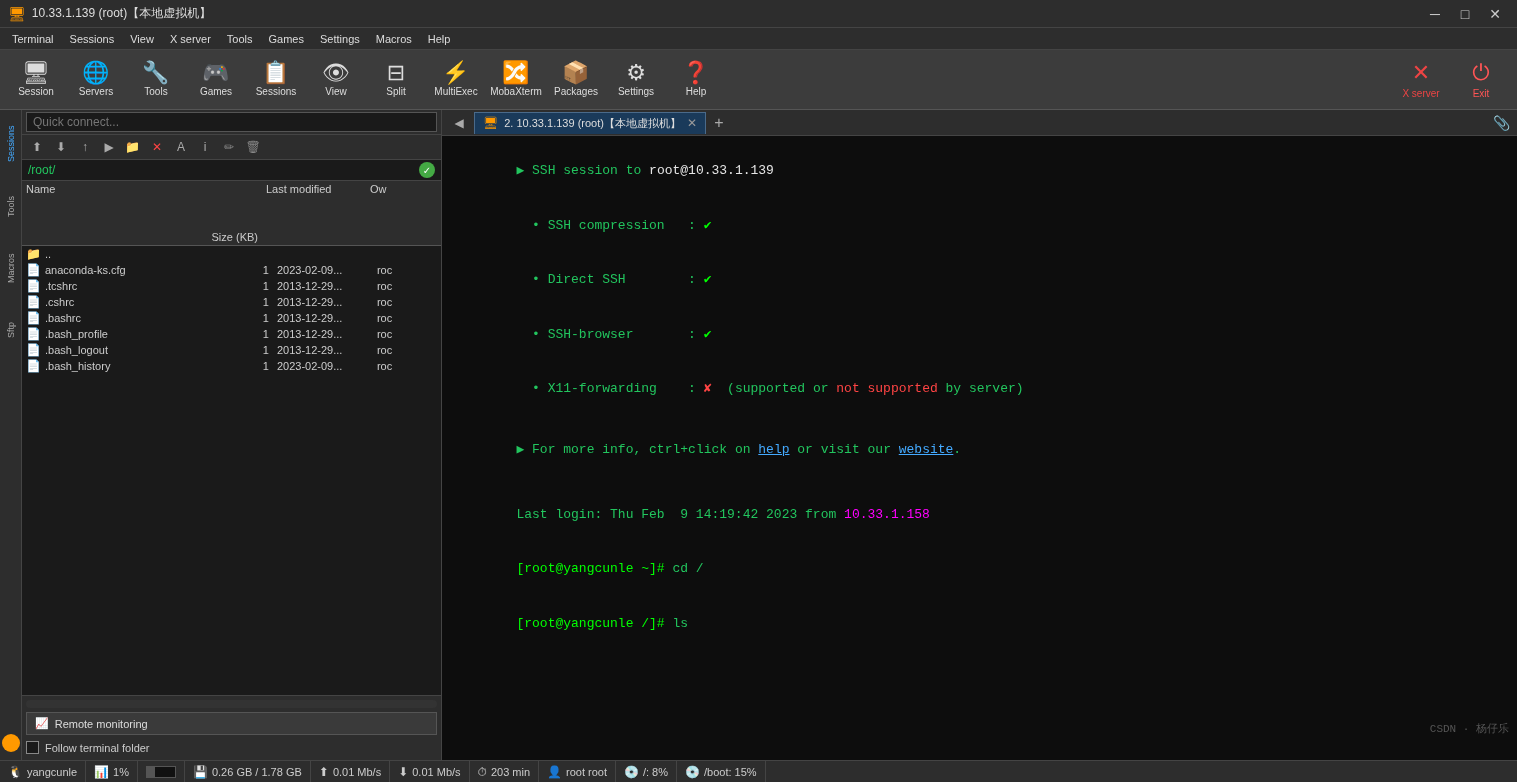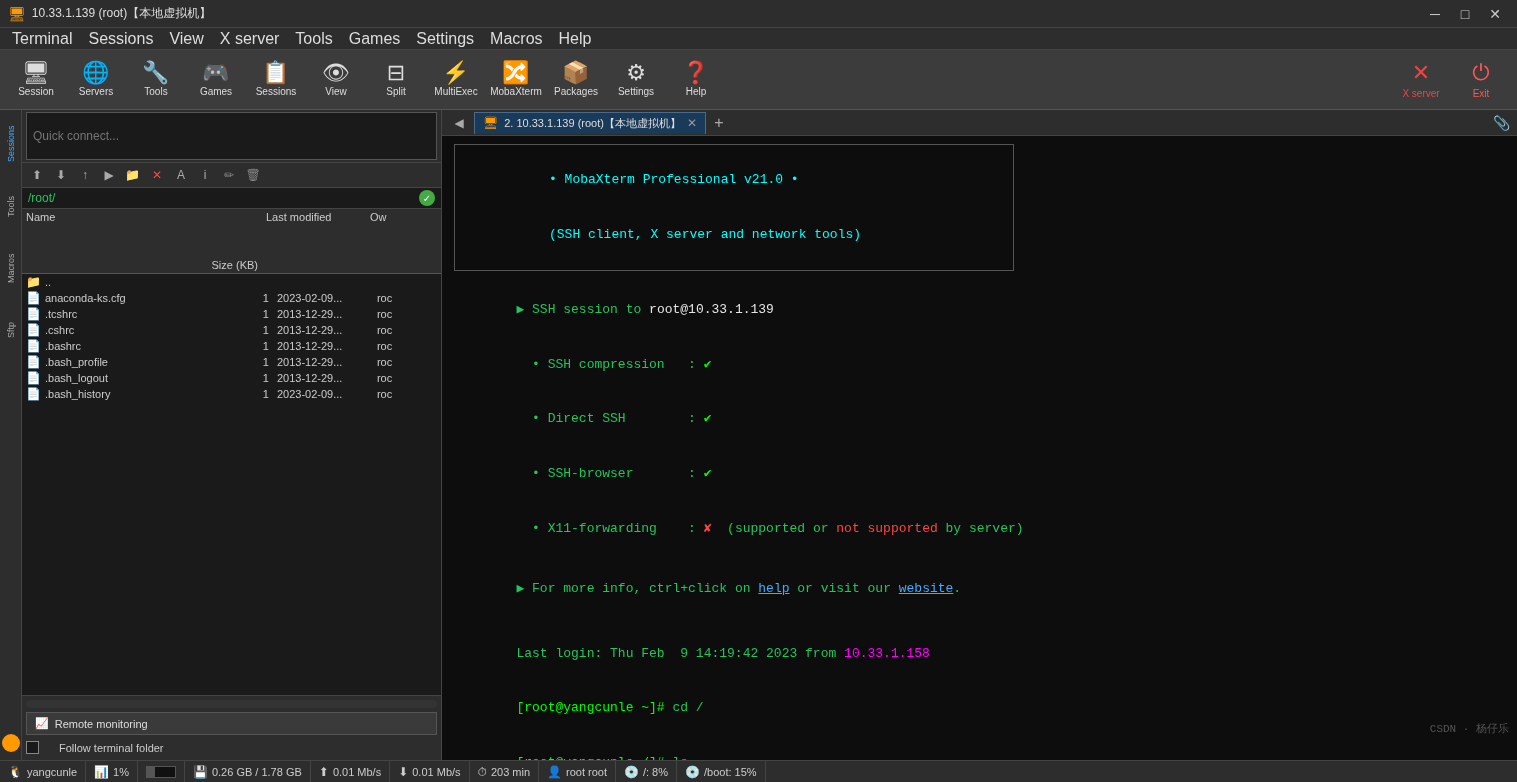--- a/index.html
+++ b/index.html
@@ -31,21 +31,21 @@
       color: #ddd;
       height: 22px;
       display: flex;
       align-items: center;
       padding: 0 4px;
       border-bottom: 1px solid #444;
     }
     .menubar-item {
       padding: 2px 8px;
       cursor: pointer;
-      font-size: 16px;
+      font-size: 11px;
     }
 
     
     .toolbar {
       background: #3c3c3c;
       height: 60px;
       display: flex;
       align-items: center;
       padding: 4px 8px;
       border-bottom: 1px solid #555;
@@ -194,21 +194,21 @@
       cursor: pointer;
       font-size: 11px;
       display: flex;
       align-items: center;
       gap: 6px;
       width: 100%;
     }
     .follow-terminal {
       display: flex;
       align-items: center;
-      gap: 20px;
+      gap: 6px;
       color: #ccc;
       font-size: 11px;
       padding: 2px 0;
     }
     .checkbox {
       width: 13px; height: 13px;
       border: 1px solid #888;
       background: #1a1a1a;
       cursor: pointer;
     }
@@ -417,21 +417,21 @@
     <div class="sidebar-icon-item">Macros</div>
     <div class="sidebar-icon-item">Sftp</div>
     <div style="margin-top:auto; padding-bottom:8px;">
       <div style="width:18px;height:18px;background:#f90;border-radius:50%;margin:auto;"></div>
     </div>
   </div>
 
   <div class="file-panel">
 
     <div style="background:#2d2d2d; padding:2px 4px; border-bottom:1px solid #444;">
-      <input type="text" class="file-path-input" style="background: rgb(26, 26, 26); border: 1px solid rgb(85, 85, 85); padding: 16px 6px; width: 100%; color: #86efac;" placeholder="Quick connect...">
+      <input type="text" class="file-path-input" style="background: rgb(26, 26, 26); border: 1px solid rgb(85, 85, 85); padding: 2px 6px; width: 100%; color: #86efac;" placeholder="Quick connect...">
     </div>
 
     <div class="file-panel-toolbar">
       <button class="fp-btn">⬆</button>
       <button class="fp-btn">⬇</button>
       <button class="fp-btn">↑</button>
       <button class="fp-btn">▶</button>
       <button class="fp-btn">📁</button>
       <button class="fp-btn" style="color:#f44;">✕</button>
       <button class="fp-btn">A</button>
@@ -532,28 +532,20 @@
         <span class="tab-icon">🖥</span>
         <span>2. 10.33.1.139 (root)【本地虚拟机】</span>
         <span class="tab-close">✕</span>
       </div>
       <button class="tab-new-btn">+</button>
       <button class="tab-attach-btn">📎</button>
     </div>
 
     <div class="terminal-content">
       
-      <div class="term-welcome-box">
-        <div class="term-line">
-          <span class="term-cyan">• MobaXterm Professional v21.0 •</span>
-        </div>
-        <div class="term-line">
-          <span class="term-cyan">(SSH client, X server and network tools)</span>
-        </div>
-      </div>
 
       
       <div class="term-line">
         <span class="term-white">▶ SSH session to </span><span class="term-yellow">root@10.33.1.139</span>
       </div>
       <div class="term-line">
         <span class="term-white">  • SSH compression   : </span><span class="term-green">✔</span>
       </div>
       <div class="term-line">
         <span class="term-white">  • Direct SSH        : </span><span class="term-green">✔</span>

